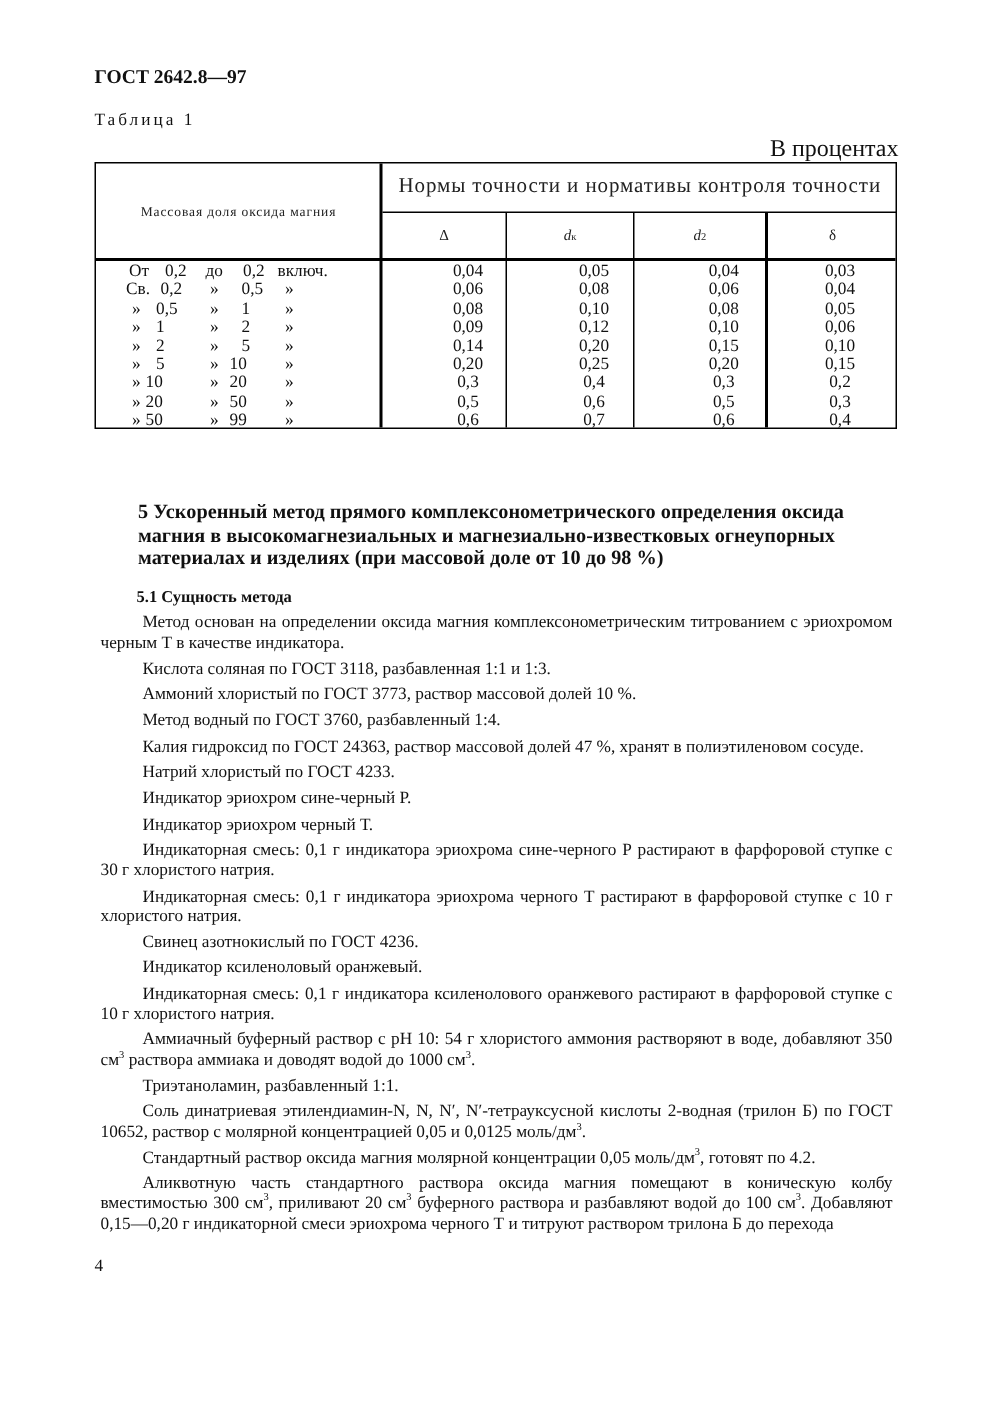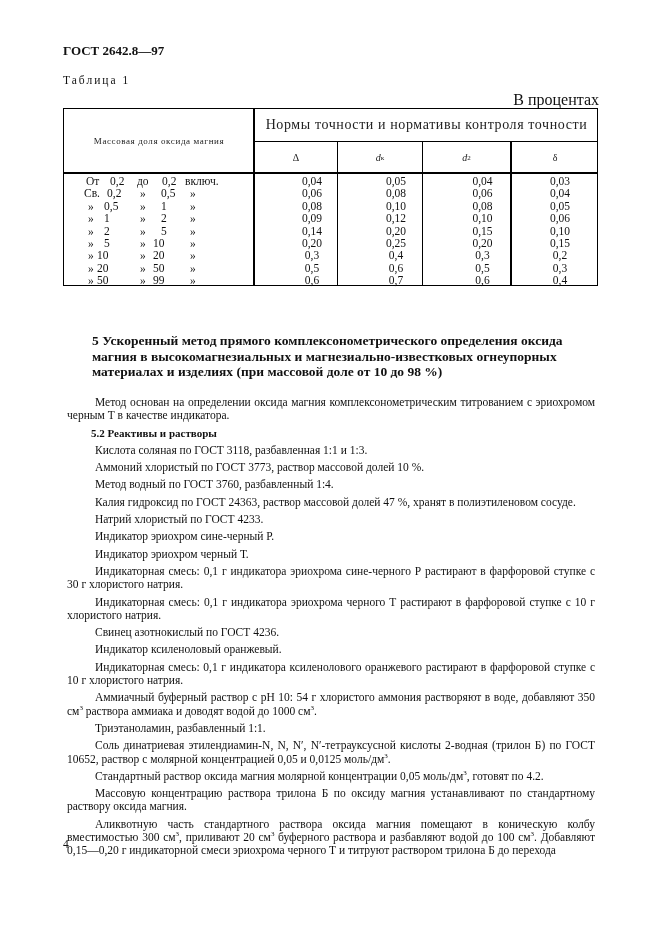--- a/index.html
+++ b/index.html
@@ -207,35 +207,34 @@
     <div>0,15</div>
     <div>0,2</div>
     <div>0,3</div>
     <div>0,4</div>
   </div>
 </div>
 
 <div class="abs section-title">5 Ускоренный метод прямого комплексонометрического определения оксида магния в высокомагнезиальных и магнезиально-известковых огнеупорных материалах и изделиях (при массовой доле от 10 до 98 %)</div>
 
 <div class="abs text" style="top:392px;">
+  <p class="sub-h">5.1 Сущность метода</p>
   <p class="p">Метод основан на определении оксида магния комплексонометрическим титрованием с эриохромом черным Т в качестве индикатора.</p>
-  <p class="sub-h">5.2 Реактивы и растворы</p>
   <p class="p">Кислота соляная по ГОСТ 3118, разбавленная 1:1 и 1:3.</p>
   <p class="p">Аммоний хлористый по ГОСТ 3773, раствор массовой долей 10 %.</p>
   <p class="p">Метод водный по ГОСТ 3760, разбавленный 1:4.</p>
   <p class="p">Калия гидроксид по ГОСТ 24363, раствор массовой долей 47 %, хранят в полиэтиленовом сосуде.</p>
   <p class="p">Натрий хлористый по ГОСТ 4233.</p>
   <p class="p">Индикатор эриохром сине-черный Р.</p>
   <p class="p">Индикатор эриохром черный Т.</p>
   <p class="p">Индикаторная смесь: 0,1 г индикатора эриохрома сине-черного Р растирают в фарфоровой ступке с 30 г хлористого натрия.</p>
   <p class="p">Индикаторная смесь: 0,1 г индикатора эриохрома черного Т растирают в фарфоровой ступке с 10 г хлористого натрия.</p>
   <p class="p">Свинец азотнокислый по ГОСТ 4236.</p>
   <p class="p">Индикатор ксиленоловый оранжевый.</p>
   <p class="p">Индикаторная смесь: 0,1 г индикатора ксиленолового оранжевого растирают в фарфоровой ступке с 10 г хлористого натрия.</p>
   <p class="p"><span>Аммиачный буферный раствор с pH 10: 54 г хлористого аммония растворяют в воде, добавляют 350 см</span><sup>3</sup><span> раствора аммиака и доводят водой до 1000 см</span><sup>3</sup><span>.</span></p>
   <p class="p">Триэтаноламин, разбавленный 1:1.</p>
   <p class="p"><span>Соль динатриевая этилендиамин-N, N, N′, N′-тетрауксусной кислоты 2-водная (трилон Б) по ГОСТ 10652, раствор с молярной концентрацией 0,05 и 0,0125 моль/дм</span><sup>3</sup><span>.</span></p>
   <p class="p"><span>Стандартный раствор оксида магния молярной концентрации 0,05 моль/дм</span><sup>3</sup><span>, готовят по 4.2.</span></p>
-  <p class="p">Массовую концентрацию раствора трилона Б по оксиду магния устанавливают по стандартному раствору оксида магния.</p>
   <p class="p"><span>Аликвотную часть стандартного раствора оксида магния помещают в коническую колбу вместимостью 300 см</span><sup>3</sup><span>, приливают 20 см</span><sup>3</sup><span> буферного раствора и разбавляют водой до 100 см</span><sup>3</sup><span>. Добавляют 0,15—0,20 г индикаторной смеси эриохрома черного Т и титруют раствором трилона Б до перехода</span></p>
 </div>
 
 <div class="abs page-num">4</div>
 
 </body></html>

